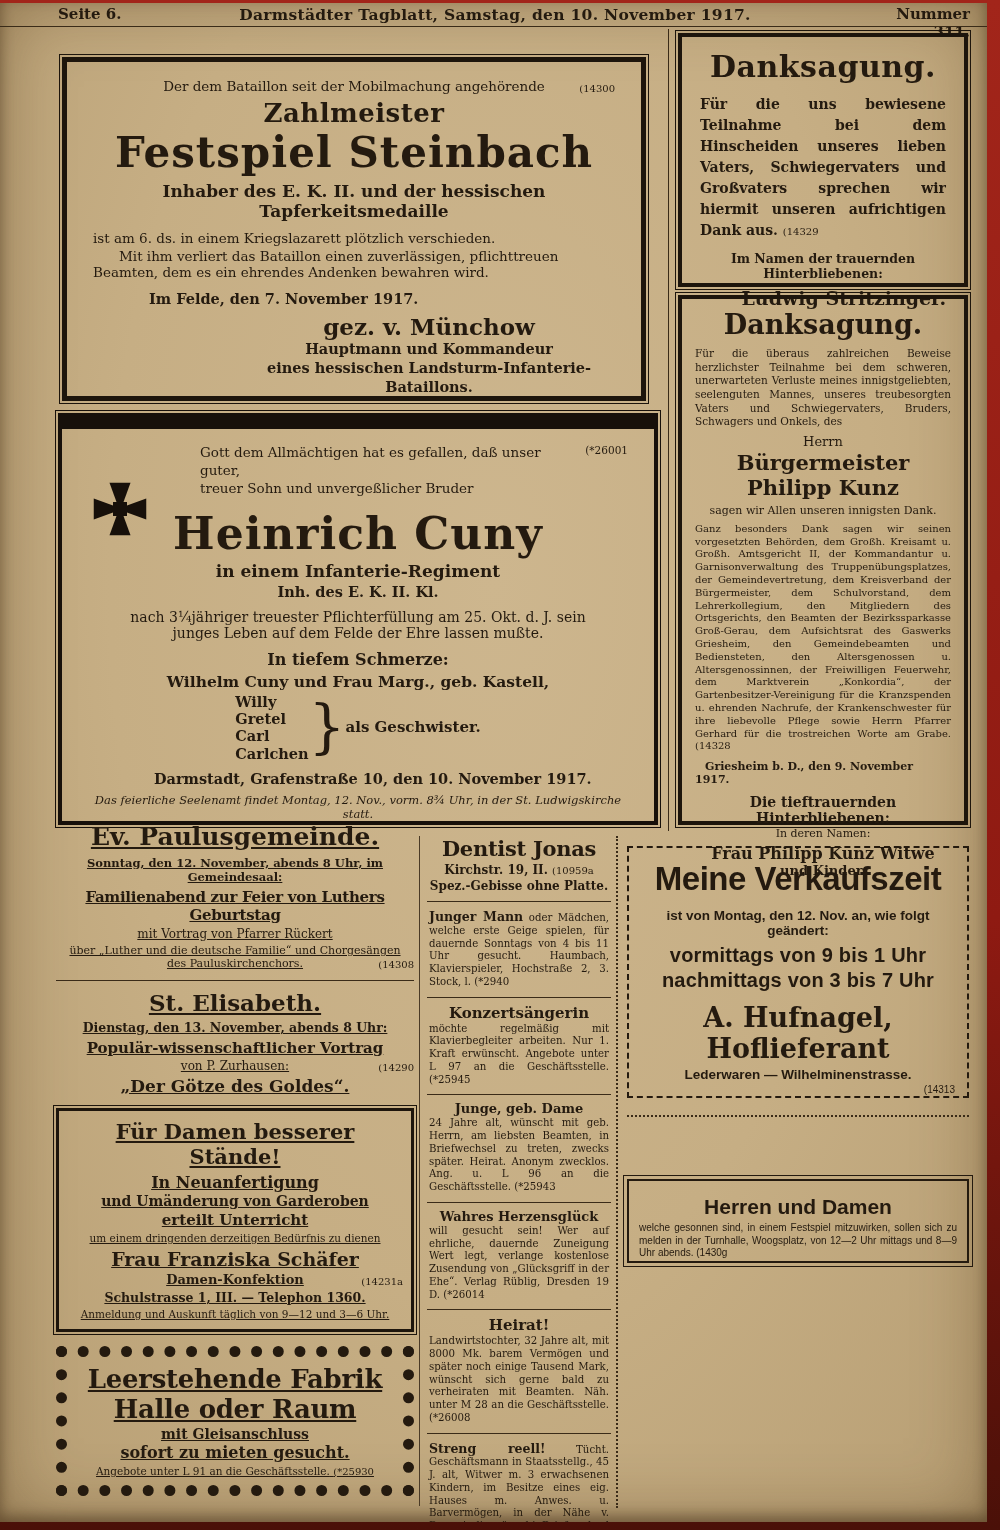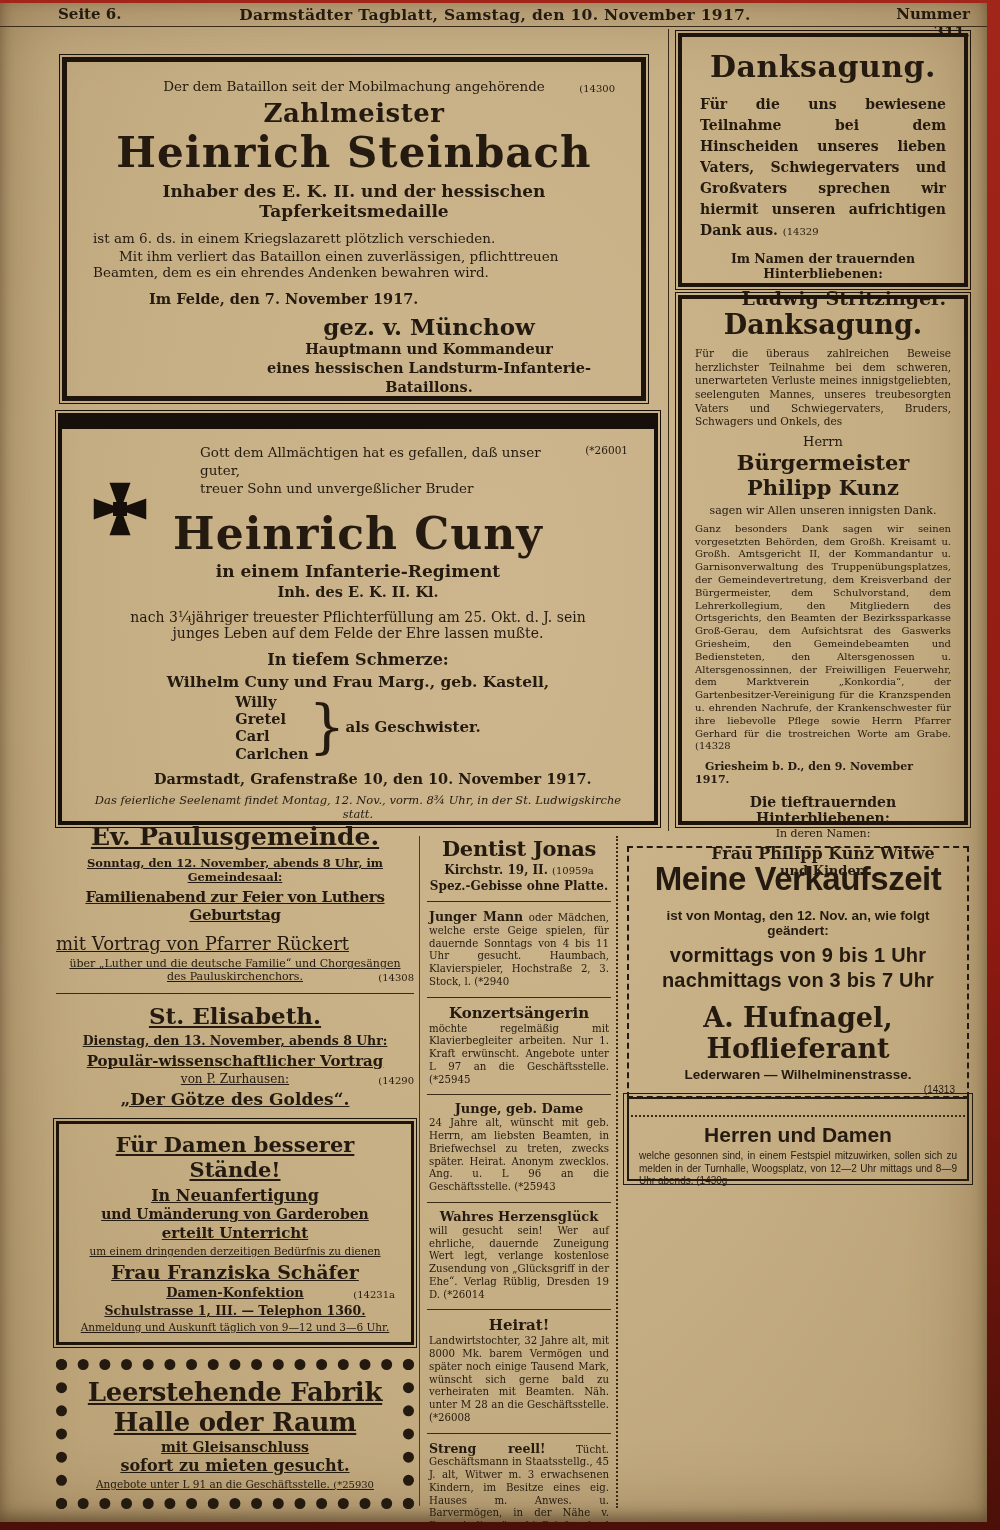--- a/index.html
+++ b/index.html
@@ -84,31 +84,31 @@
   .dank2-mourn{font-size:14px;font-weight:bold;text-align:center;margin-top:8px;}
   .dank2-innamen{font-size:11px;text-align:center;margin-top:1px;}
   .dank2-widow{font-size:16px;font-weight:bold;text-align:center;margin-top:4px;}
   .dank2-kids{font-size:13px;font-weight:bold;text-align:center;}
 
   
   .subleft{left:56px;top:819px;width:358px;text-decoration:underline;}
   .pl-title{font-size:25px;font-weight:bold;text-align:center;}
   .pl-when{font-size:11.5px;font-weight:bold;text-align:center;margin-top:5px;}
   .pl-event{font-size:15px;font-weight:bold;text-align:center;margin-top:4px;letter-spacing:-.3px;}
-  .pl-speaker{font-size:18px;margin-top:9px;}
+  .pl-speaker{font-size:12px;text-align:center;margin-top:3px;}
   .pl-d1{font-size:11px;text-align:center;margin-top:3px;}
   .pl-d2{font-size:11px;text-align:center;position:relative;}
   .sec-rule{border-top:1.5px solid #3a2b18;margin-top:10px;}
   .el-title{font-size:23px;font-weight:bold;text-align:center;margin-top:8px;}
   .el-when{font-size:12.5px;font-weight:bold;text-align:center;margin-top:4px;}
   .el-event{font-size:15px;font-weight:bold;text-align:center;margin-top:4px;}
   .el-speaker{font-size:12px;text-align:center;margin-top:2px;position:relative;}
   .el-topic{font-size:17px;font-weight:bold;text-align:center;margin-top:3px;}
 
-  .schaefer{margin-top:12px;border:3px solid #1d150c;outline:1px solid #1d150c;outline-offset:2px;padding:8px 16px 9px;text-align:center;}
+  .schaefer{margin-top:12px;border:3px solid #1d150c;outline:1px solid #1d150c;outline-offset:2px;padding:8px 8px 9px;text-align:center;}
   .sc-title{font-size:21px;font-weight:bold;}
   .sc-l1{font-size:16px;font-weight:bold;margin-top:4px;}
   .sc-l2{font-size:14px;font-weight:bold;margin-top:1px;}
   .sc-l3{font-size:15px;font-weight:bold;margin-top:2px;}
   .sc-l4{font-size:10.5px;margin-top:3px;}
   .sc-name{font-size:19px;font-weight:bold;margin-top:4px;}
   .sc-biz{font-size:13px;font-weight:bold;margin-top:2px;position:relative;}
   .sc-addr{font-size:12.5px;font-weight:bold;margin-top:3px;}
   .sc-hours{font-size:10.5px;margin-top:3px;}
 
@@ -132,21 +132,21 @@
   
   .verkauf{left:627px;top:843px;width:342px;height:252px;border:2.5px dashed #241a0f;box-sizing:border-box;padding:12px 12px;text-align:center;}
   .vk-title{font-size:33px;font-weight:bold;letter-spacing:-.5px;}
   .vk-intro{font-size:13.5px;font-weight:bold;margin-top:10px;}
   .vk-h{font-size:20px;font-weight:bold;margin-top:6px;letter-spacing:.2px;}
   .vk-h2{font-size:20px;font-weight:bold;margin-top:2px;letter-spacing:.2px;}
   .vk-name{font-size:27px;font-weight:bold;margin-top:10px;font-family:"DejaVu Serif","Liberation Serif",serif;}
   .vk-biz{font-size:13.5px;font-weight:bold;margin-top:3px;}
   .vk-ref{text-align:right;font-size:10px;margin-top:2px;}
 
-  .festspiel{left:627px;top:1094px;width:342px;height:84px;border:2px solid #241a0f;outline:1.5px solid #241a0f;outline-offset:3px;box-sizing:border-box;padding:24px 10px;}
+  .festspiel{left:627px;top:1176px;width:342px;height:84px;border:2px solid #241a0f;outline:1.5px solid #241a0f;outline-offset:3px;box-sizing:border-box;padding:14px 10px;}
   .fs-title{font-size:21px;font-weight:bold;text-align:center;}
   .fs-body{font-size:10px;line-height:1.25;text-align:justify;margin-top:3px;}
 </style>
 </head>
 <body>
 
 <div class="paper">
 
   <div class="abs hdr-left">Seite 6.</div>
   <div class="abs hdr-center">Darmstädter Tagblatt, Samstag, den 10. November 1917.</div>
@@ -157,21 +157,21 @@
   <div class="abs vline2"></div>
   <div class="abs vdotted"></div>
   <div class="abs hdotted"></div>
 
   <div class="abs steinbach">
     <div class="ob-intro">
       <span>Der dem Bataillon seit der Mobilmachung angehörende</span>
       <span class="refr">(14300</span>
     </div>
     <div class="c b ob-rank">Zahlmeister</div>
-    <div class="c b ob-name">Heinrich Steinbach</div>
+    <div class="c b ob-name">Festspiel Steinbach</div>
     <div class="c b ob-honors">Inhaber des E. K. II. und der hessischen Tapferkeitsmedaille</div>
     <div class="ob-line">ist am 6. ds. in einem Kriegslazarett plötzlich verschieden.</div>
     <div class="ob-line2">Mit ihm verliert das Bataillon einen zuverlässigen, pflichttreuen Beamten, dem es ein ehrendes Andenken bewahren wird.</div>
     <div class="ob-date">Im Felde, den 7. November 1917.</div>
     <div class="sigblock">
       <div class="sig-name">gez. v. Münchow</div>
       <div class="sig-t">Hauptmann und Kommandeur</div>
       <div class="sig-t">eines hessischen Landsturm-Infanterie-Bataillons.</div>
     </div>
   </div>

